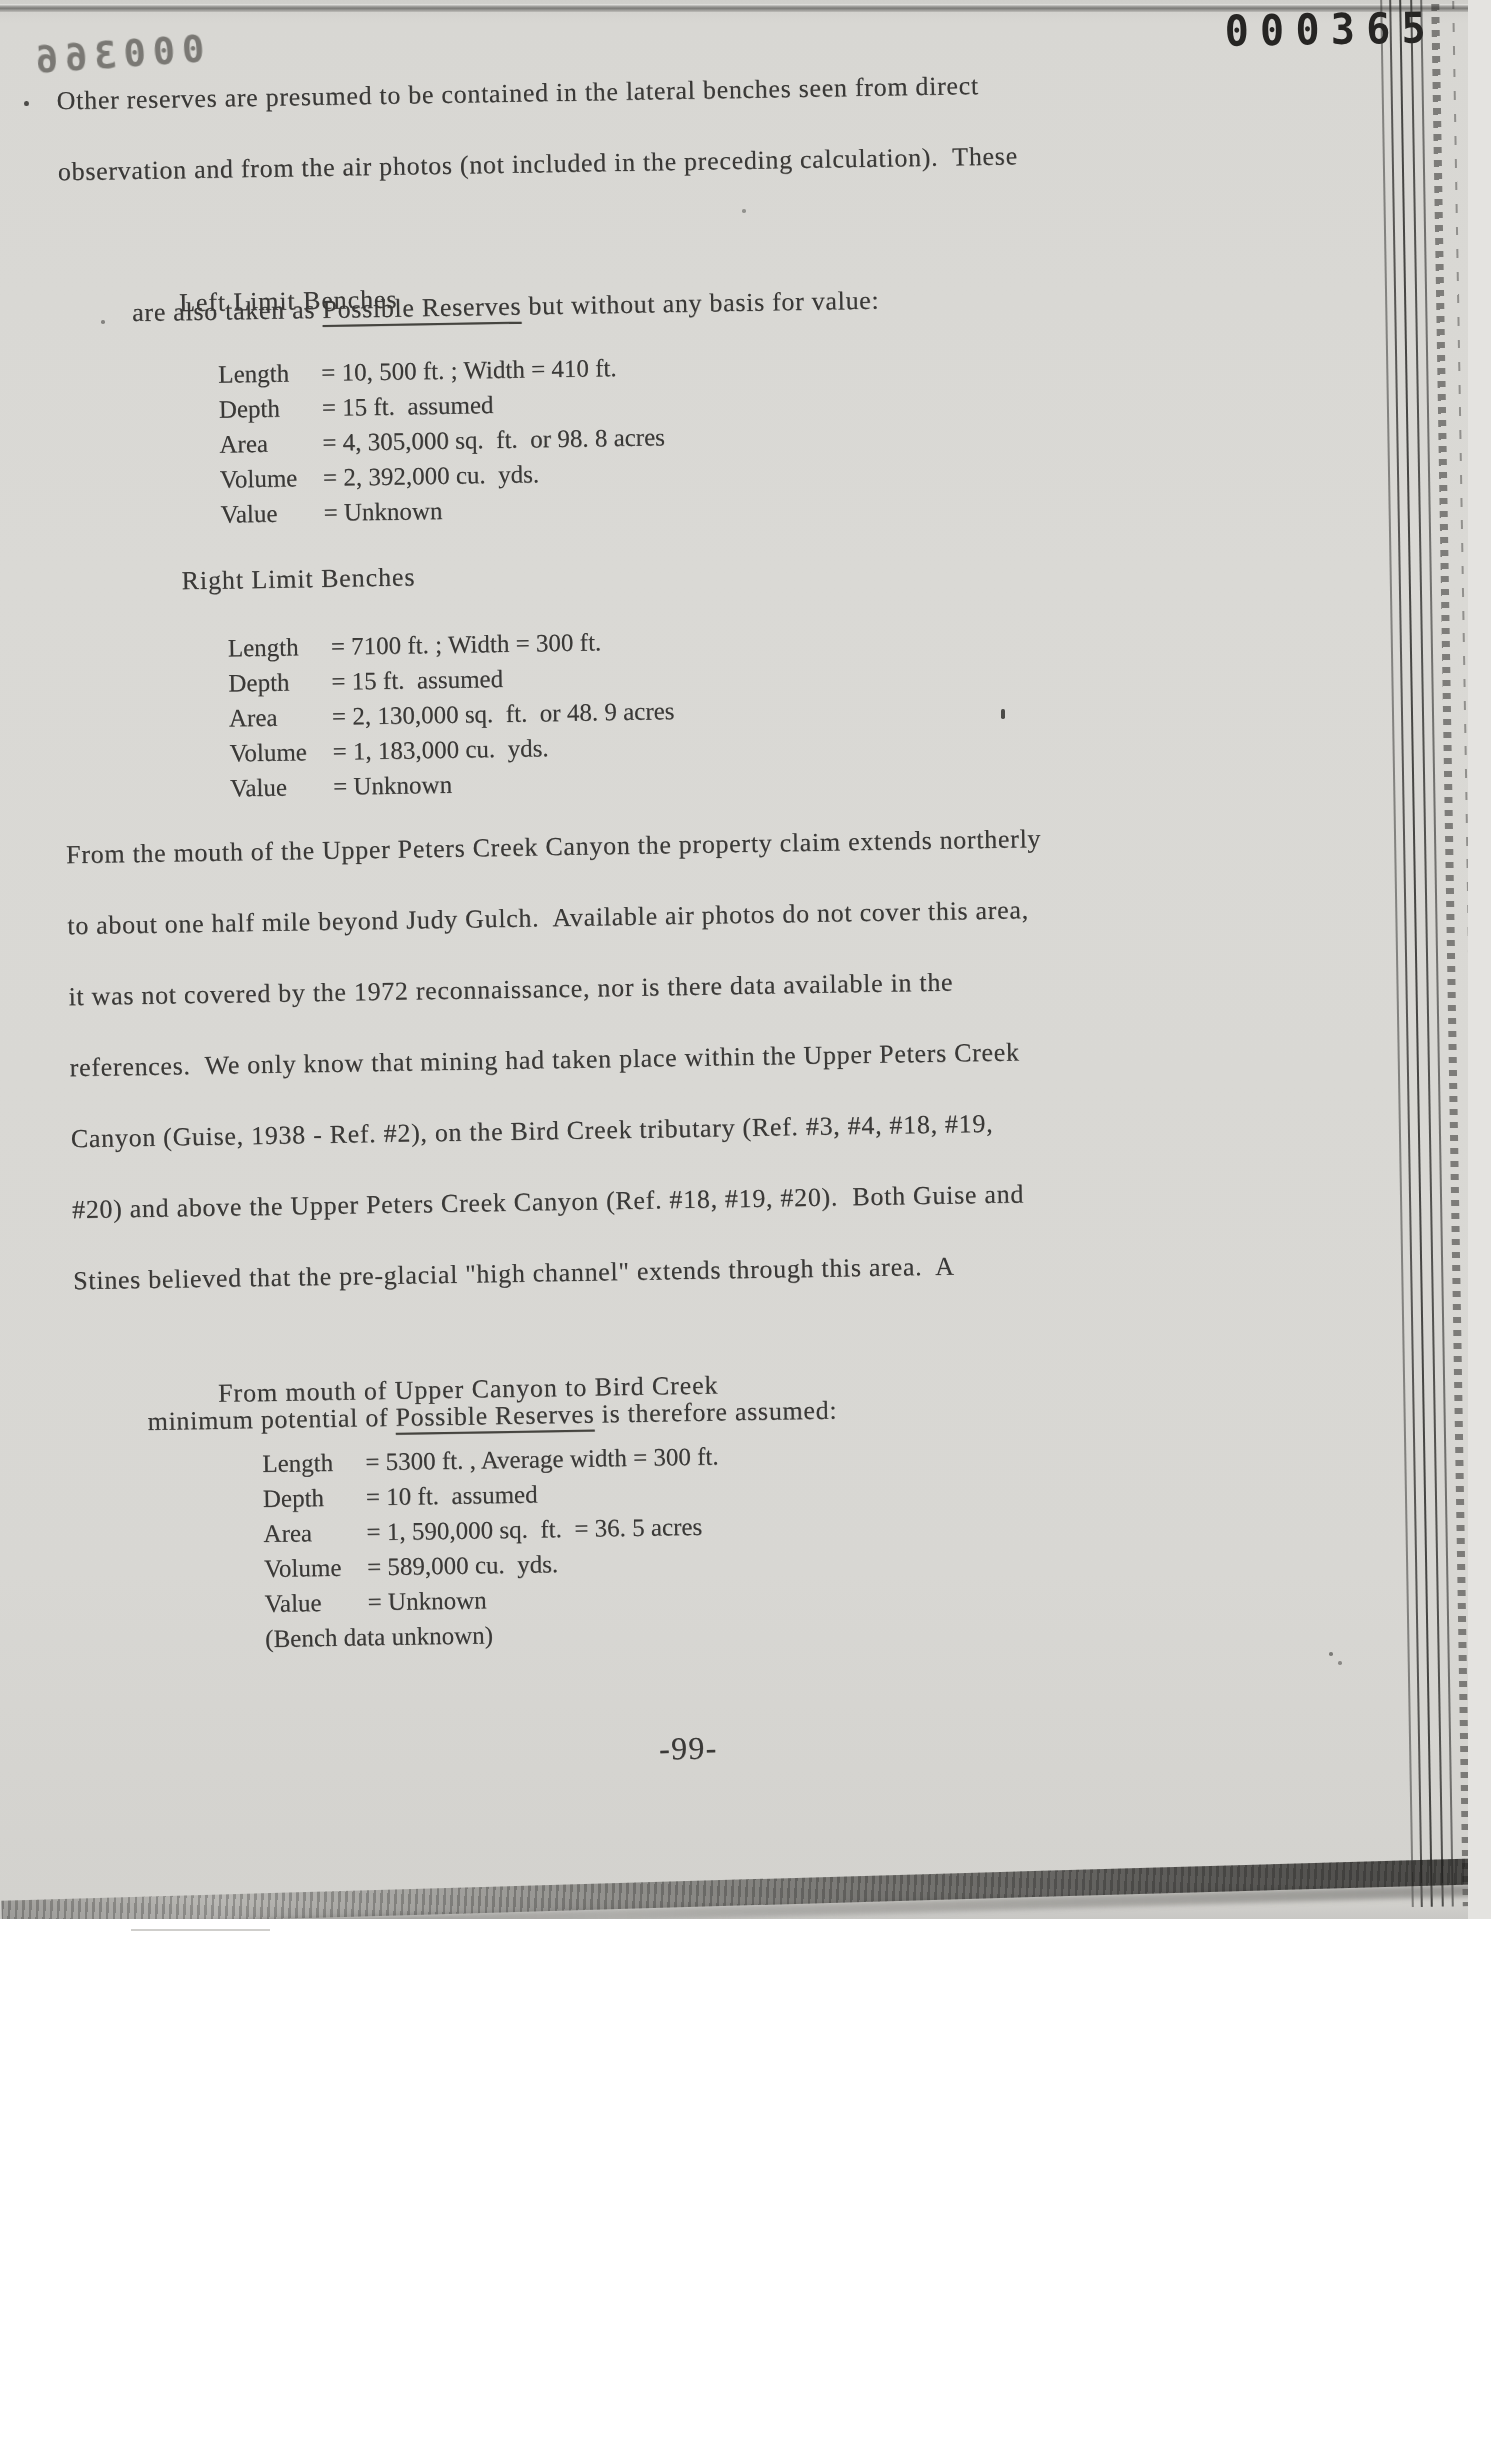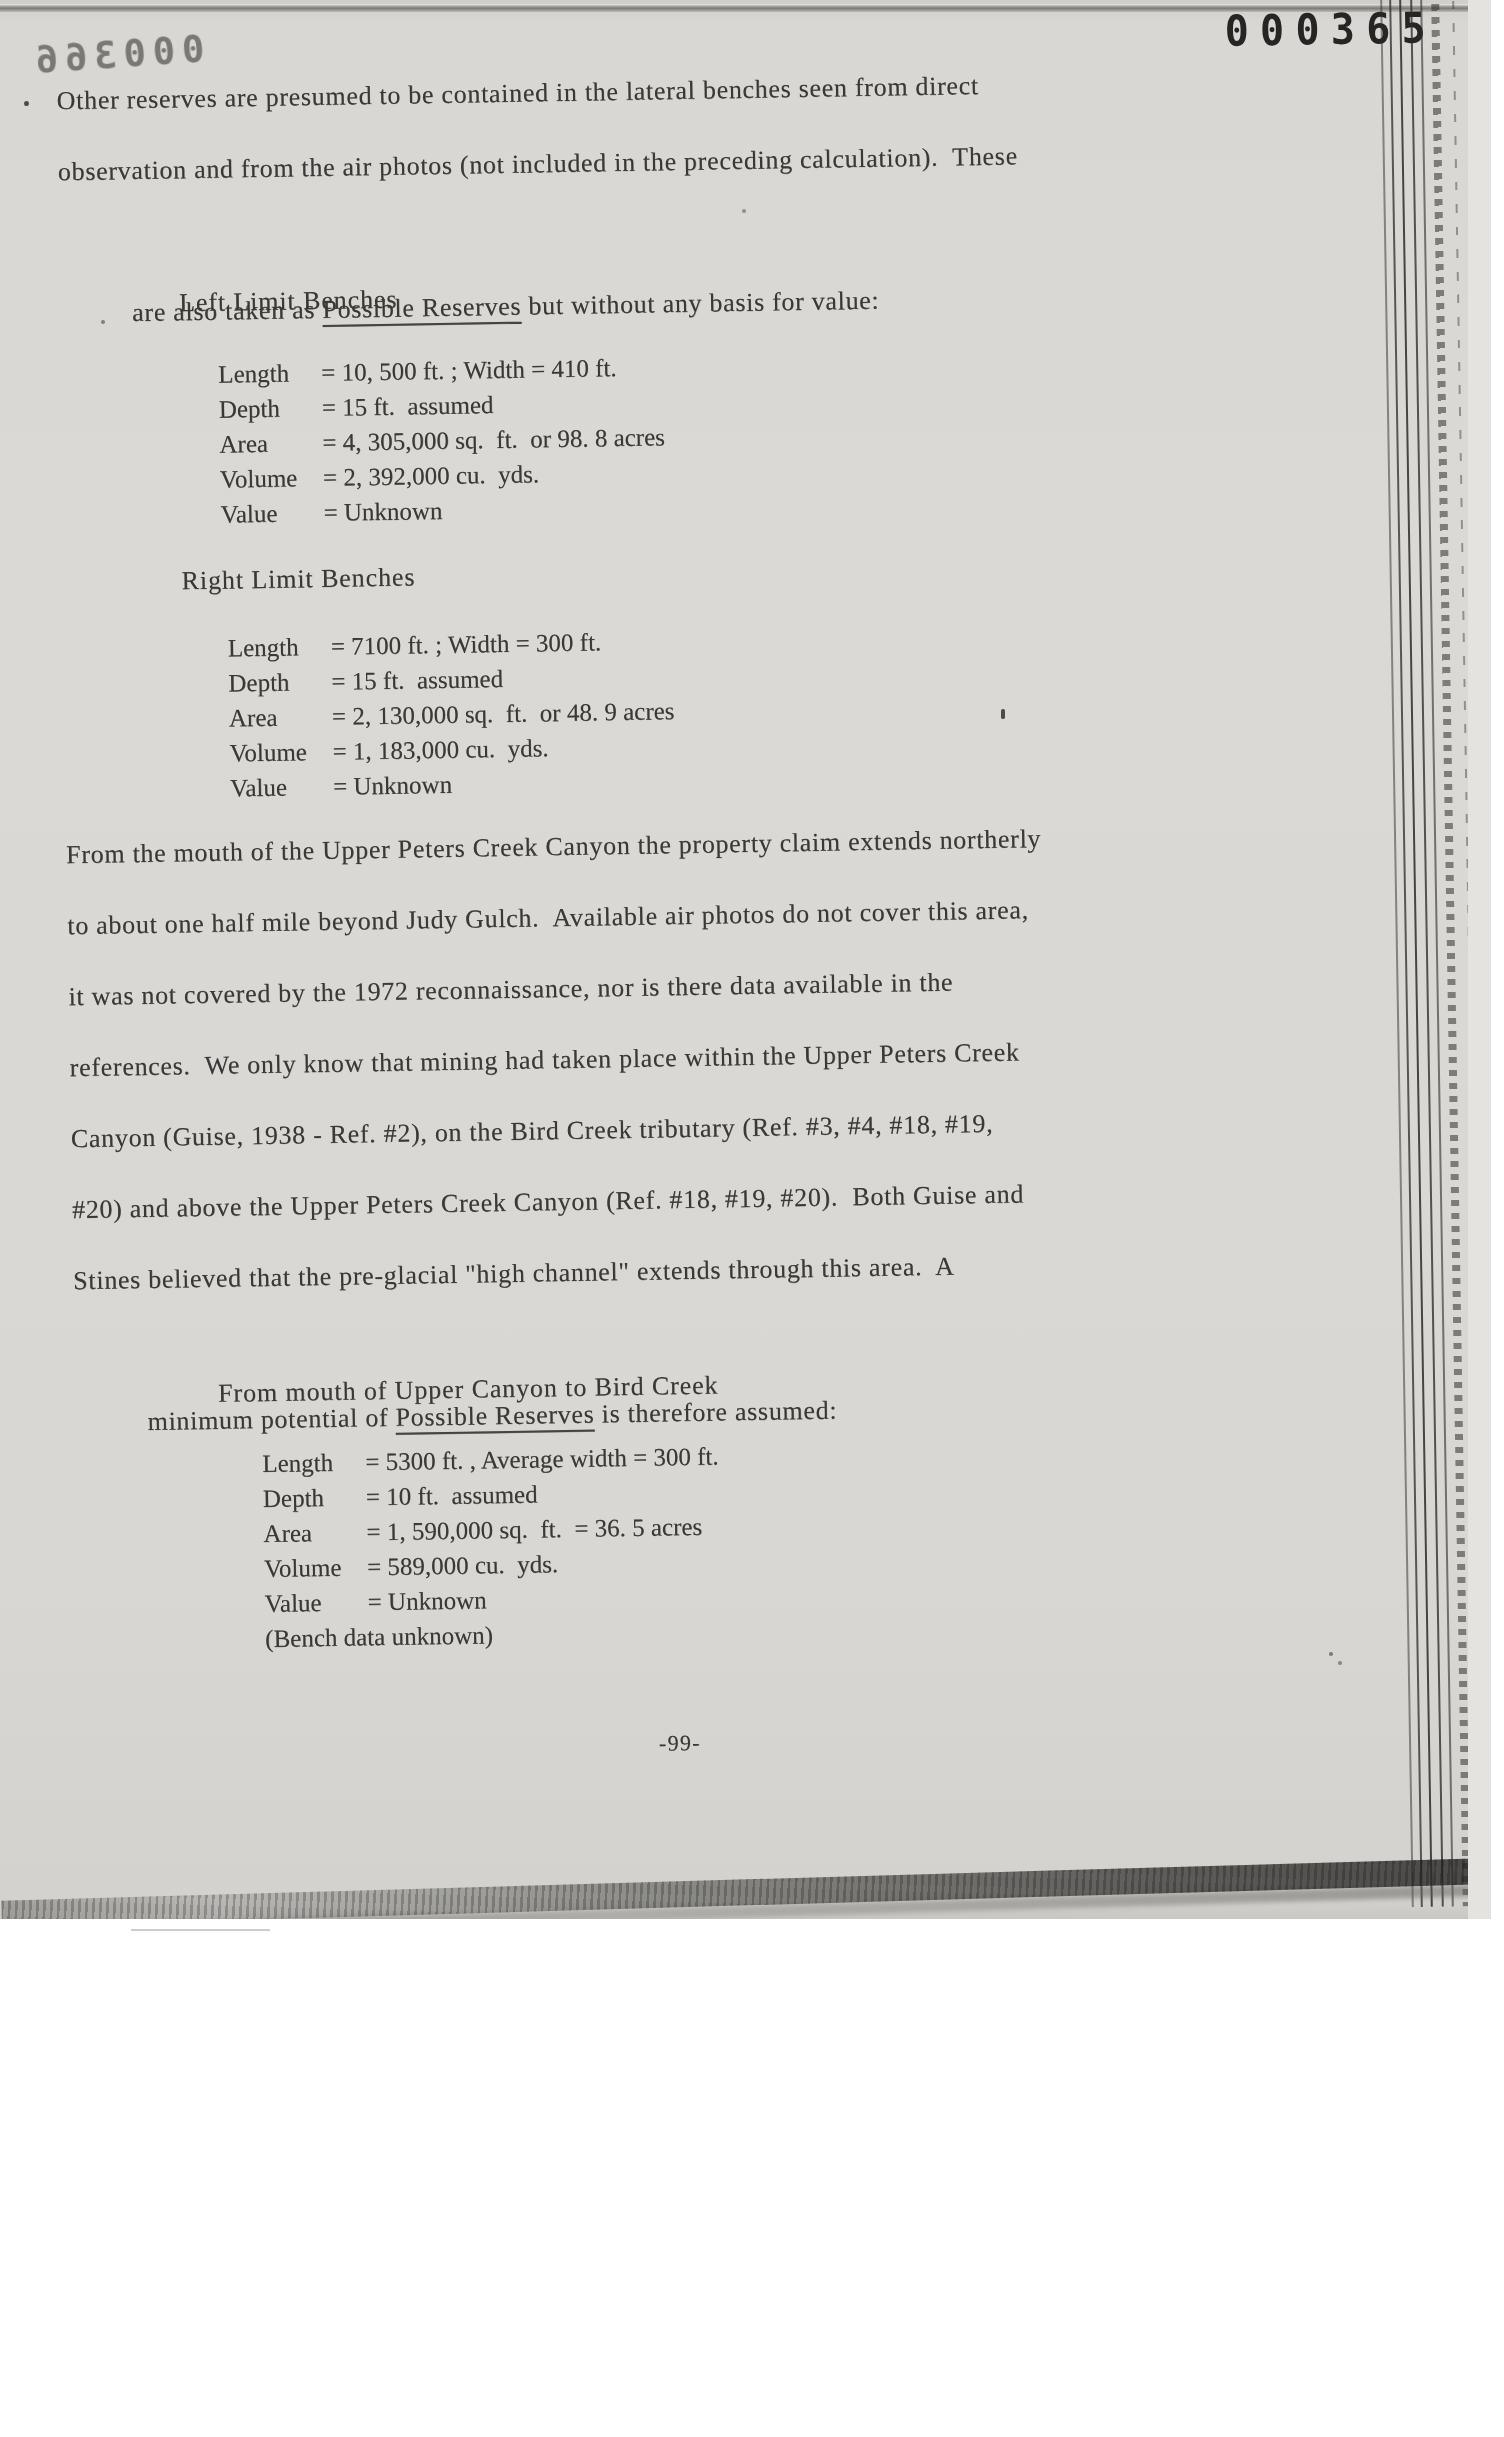--- a/index.html
+++ b/index.html
@@ -39,21 +39,21 @@
     transform:scaleY(1.06); white-space:pre;
   }
   .stamp-bleed {
     position:absolute; top:22.6px; left:44px;
     font-family:"DejaVu Sans Mono", monospace; font-weight:bold;
     font-size:37px; letter-spacing:7px; color:rgba(88,86,80,0.38);
     transform:scaleX(-1) rotate(3deg); white-space:pre;
     filter:blur(0.5px);
   }
 
-  .page-number { position:absolute; top:1729px; left:646px; font-size:22px; letter-spacing:1.3px; white-space:pre; }
+  .page-number { position:absolute; top:1729px; left:646px; font-size:32px; letter-spacing:1.3px; white-space:pre; }
 
   .edge-lines { position:absolute; left:1391px; top:-10.4px; width:91px; height:1928px; }
   .el { position:absolute; top:0; height:100%; background:#2c2b29; }
   .el1 { left:5.2px;  width:1.7px; opacity:.5; }
   .el2 { left:14px; width:1.7px; opacity:.75; }
   .el3 { left:23.5px; width:2.6px; opacity:.85; }
   .el4 { left:35px; width:1.7px; opacity:.78; }
   .el5 { left:45px; width:1.7px; opacity:.6; }
   .el-dashes {
     position:absolute; left:56px; top:0; width:7.8px; height:100%;

